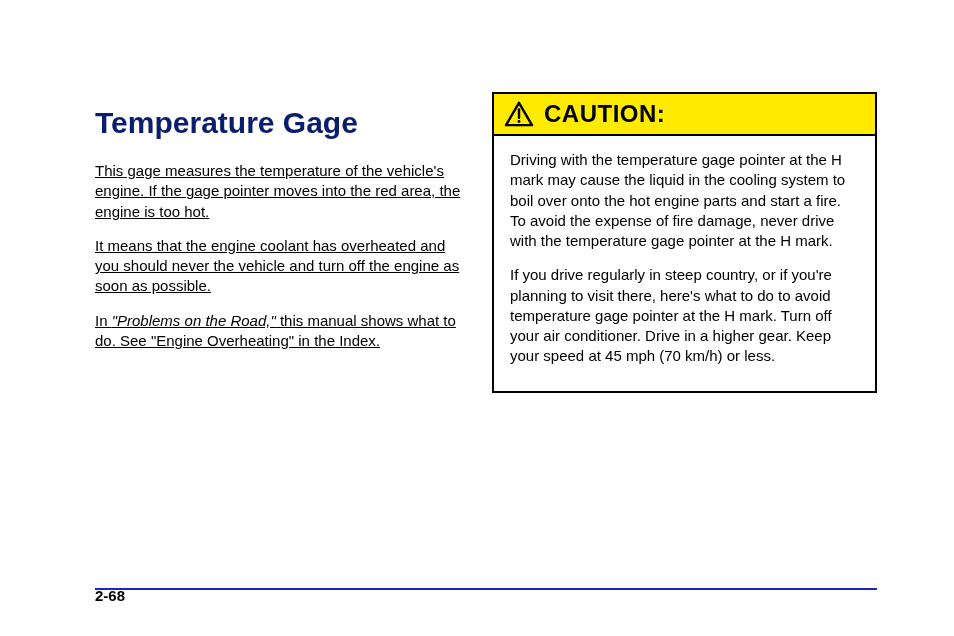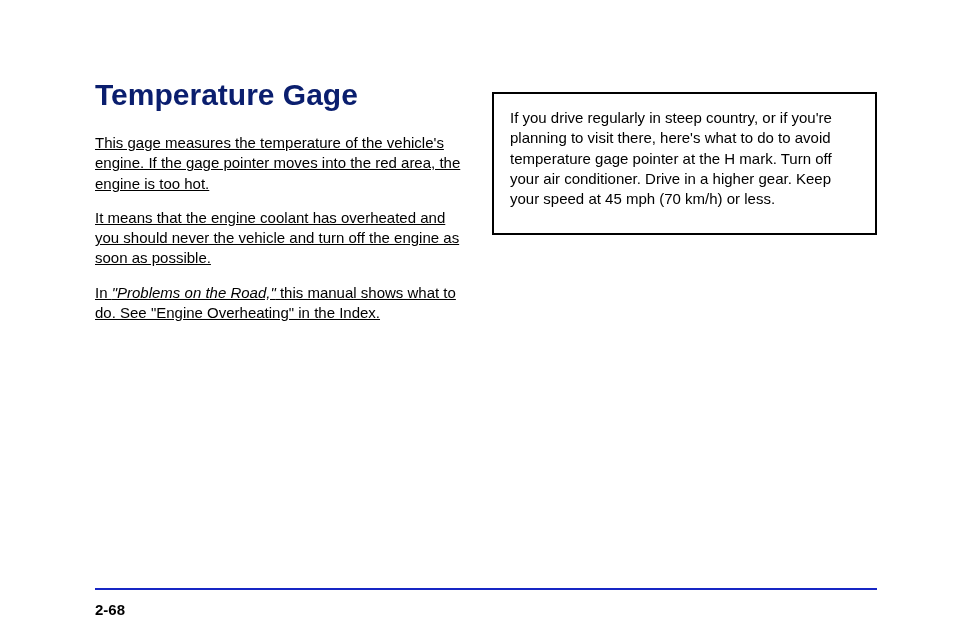--- a/index.html
+++ b/index.html
@@ -13,21 +13,21 @@
   }
   .page {
     position: relative;
     width: 954px;
     height: 636px;
     box-sizing: border-box;
   }
   .left-col {
     position: absolute;
     left: 95px;
-    top: 78px;
+    top: 106px;
     width: 370px;
   }
   .title {
     font-size: 30px;
     font-weight: bold;
     color: #0a1e6e;
     line-height: 1.1;
     margin-bottom: 22px;
   }
   .para {
@@ -81,42 +81,53 @@
     position: absolute;
     left: 95px;
     bottom: 46px;
     width: 782px;
     height: 2px;
     background: #1726c4;
   }
   .page-num-left {
     position: absolute;
     left: 95px;
-    bottom: 18px;
+    bottom: 32px;
     font-size: 15px;
     font-weight: bold;
     margin-top: 20px;
   }
 </style>
 </head>
 <body>
 
 <div class="page">
 
   <div class="left-col">
     <div class="title">Temperature Gage</div>
     <div class="para">This gage measures the temperature of the vehicle's engine. If the gage pointer moves into the red area, the engine is too hot.</div>
     <div class="para">It means that the engine coolant has overheated and you should never the vehicle and turn off the engine as soon as possible.</div>
     <div class="para">
       <span>In </span><span class="xref">"Problems on the Road,"</span><span> this manual shows what to do. See "Engine Overheating" in the Index.</span>
     </div>
   </div>
 
   <div class="caution-box">
+    <div class="caution-header">
+      <span class="warn-icon">
+        <svg viewBox="0 0 32 28">
+          <polygon points="16,2 30,26 2,26" fill="none" stroke="#000" stroke-width="2.6" stroke-linejoin="round"></polygon>
+          <line x1="16" y1="9" x2="16" y2="18" stroke="#000" stroke-width="2.6" stroke-linecap="round"></line>
+          <circle cx="16" cy="22" r="1.6" fill="#000"></circle>
+        </svg>
+      </span>
+      <span class="caution-label">CAUTION:</span>
+    </div>
     <div class="caution-body">
+      <p>Driving with the temperature gage pointer at the H mark may cause the liquid in the cooling system to boil over onto the hot engine parts and start a fire. To avoid the expense of fire damage, never drive with the temperature gage pointer at the H mark.</p>
       <p>If you drive regularly in steep country, or if you're planning to visit there, here's what to do to avoid temperature gage pointer at the H mark. Turn off your air conditioner. Drive in a higher gear. Keep your speed at 45 mph (70 km/h) or less.</p>
     </div>
   </div>
 
   <div class="blue-rule"></div>
   <div class="page-num-left">2-68</div>
 
 </div>
 
 </body></html>

